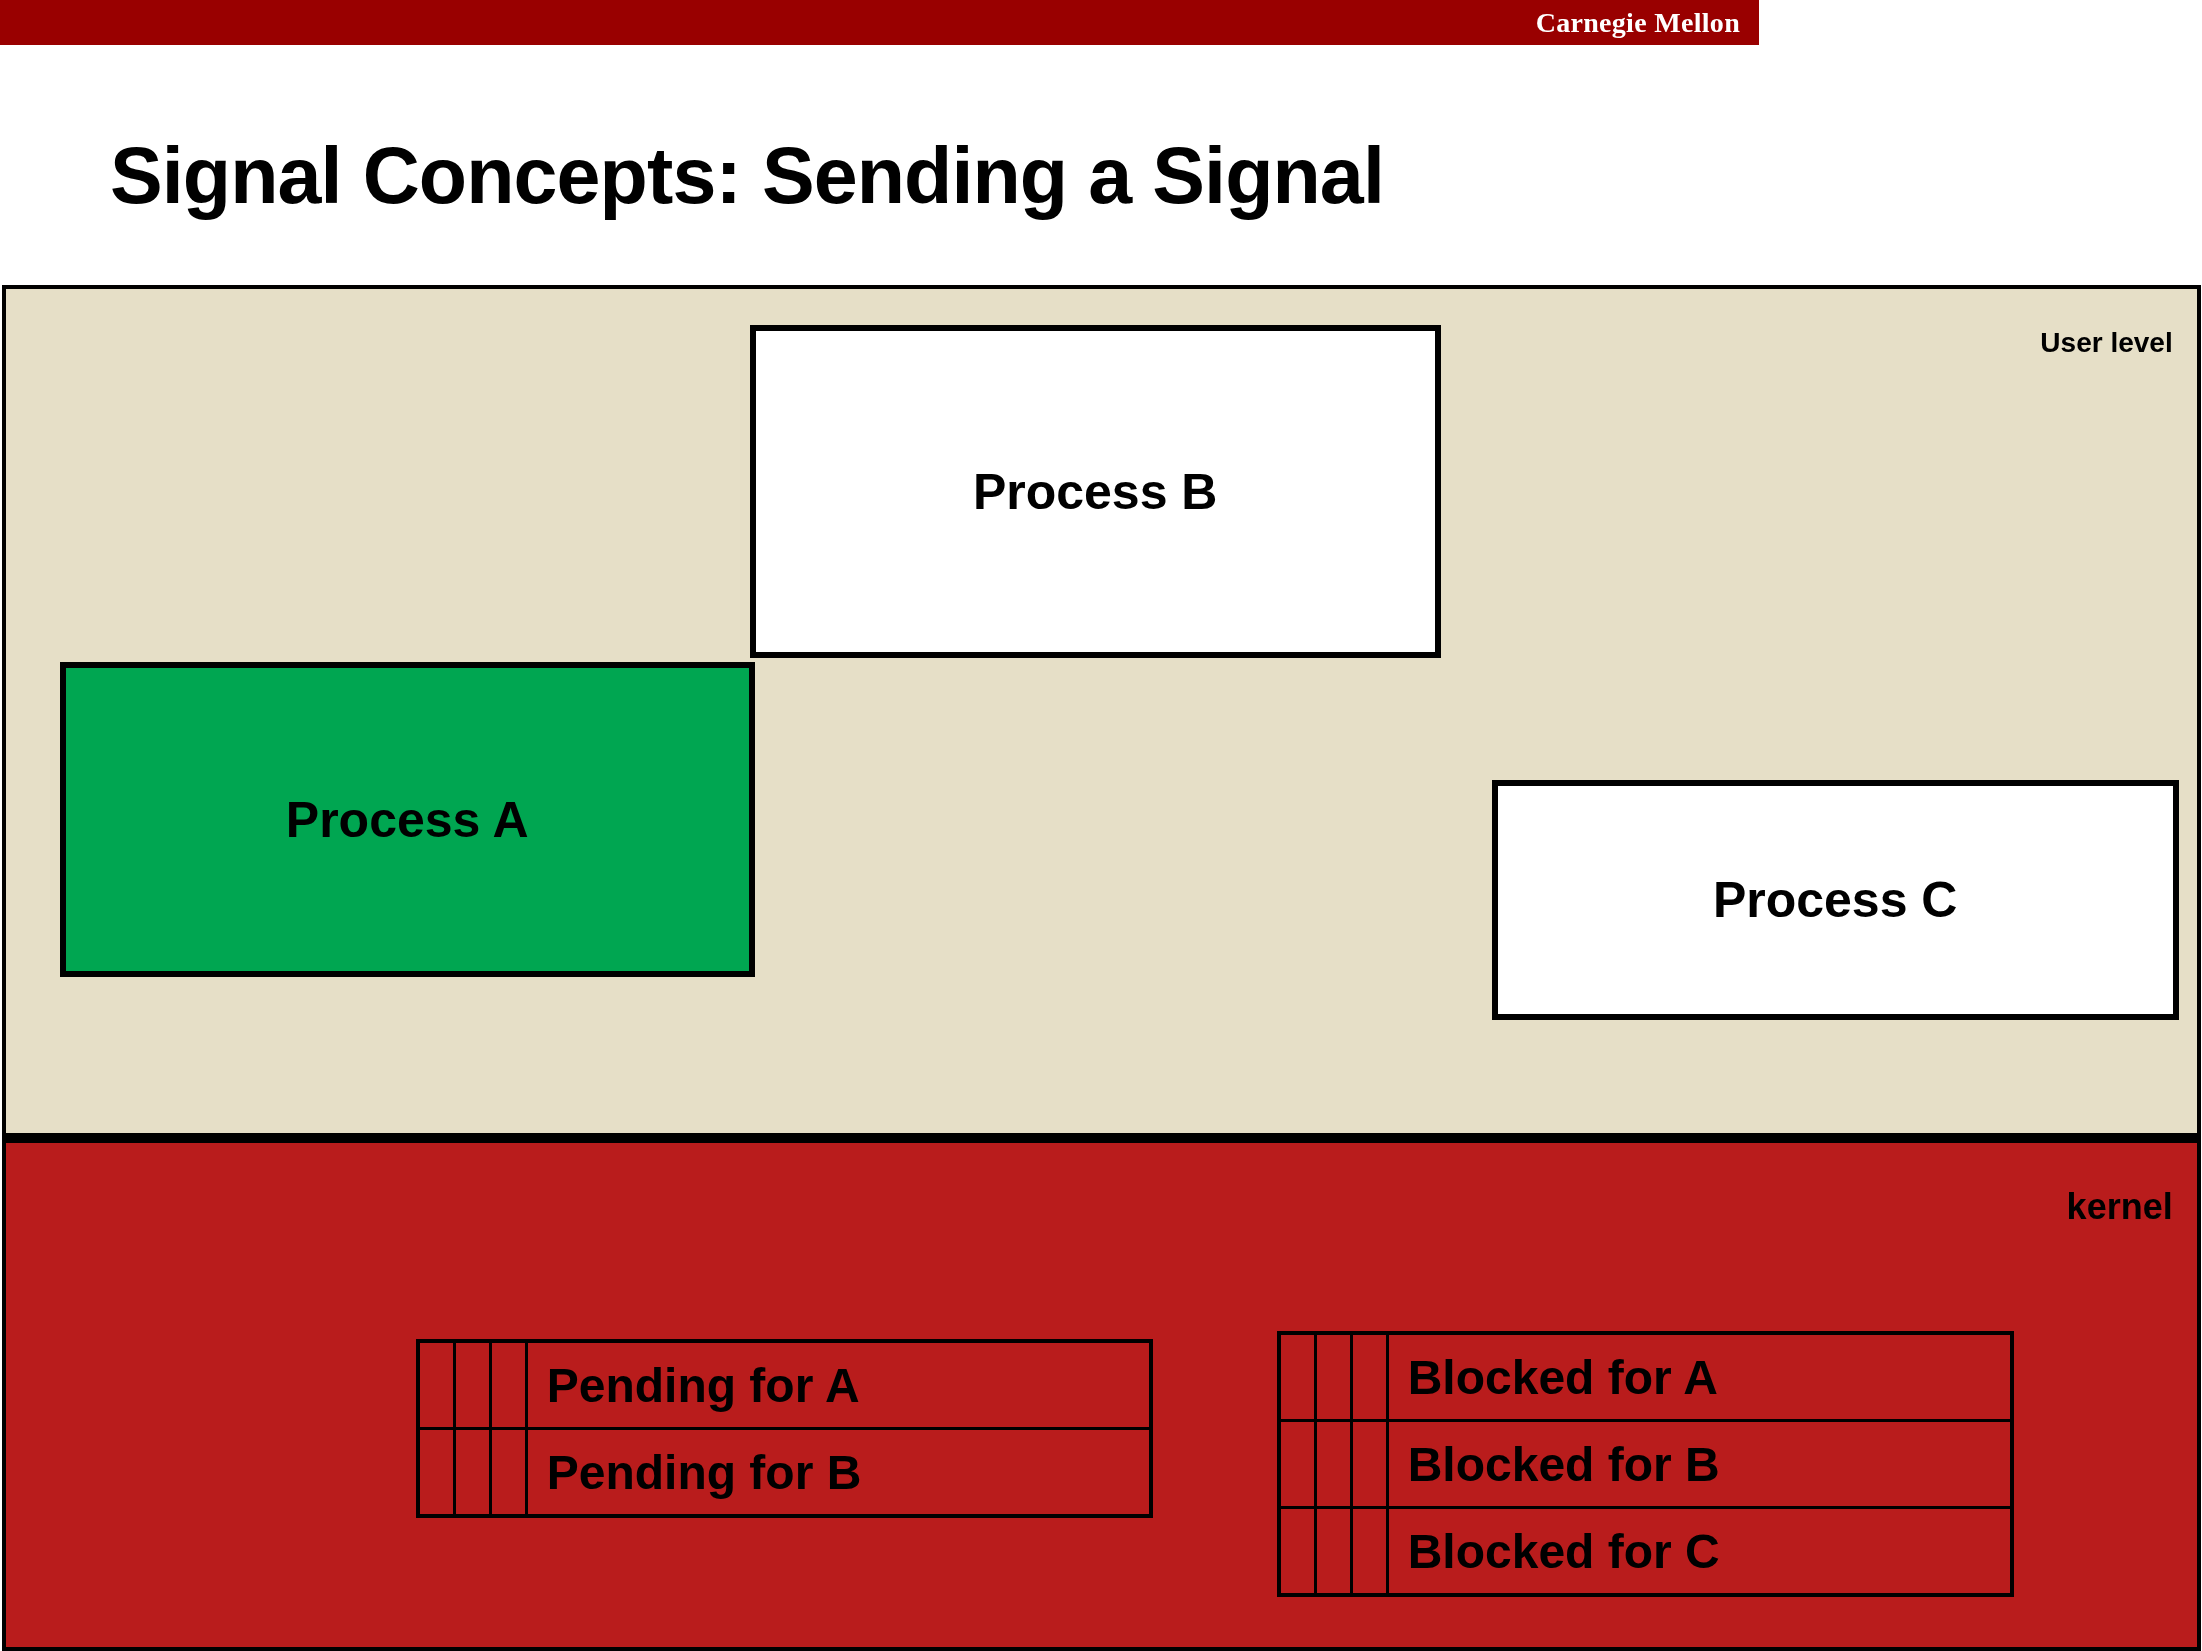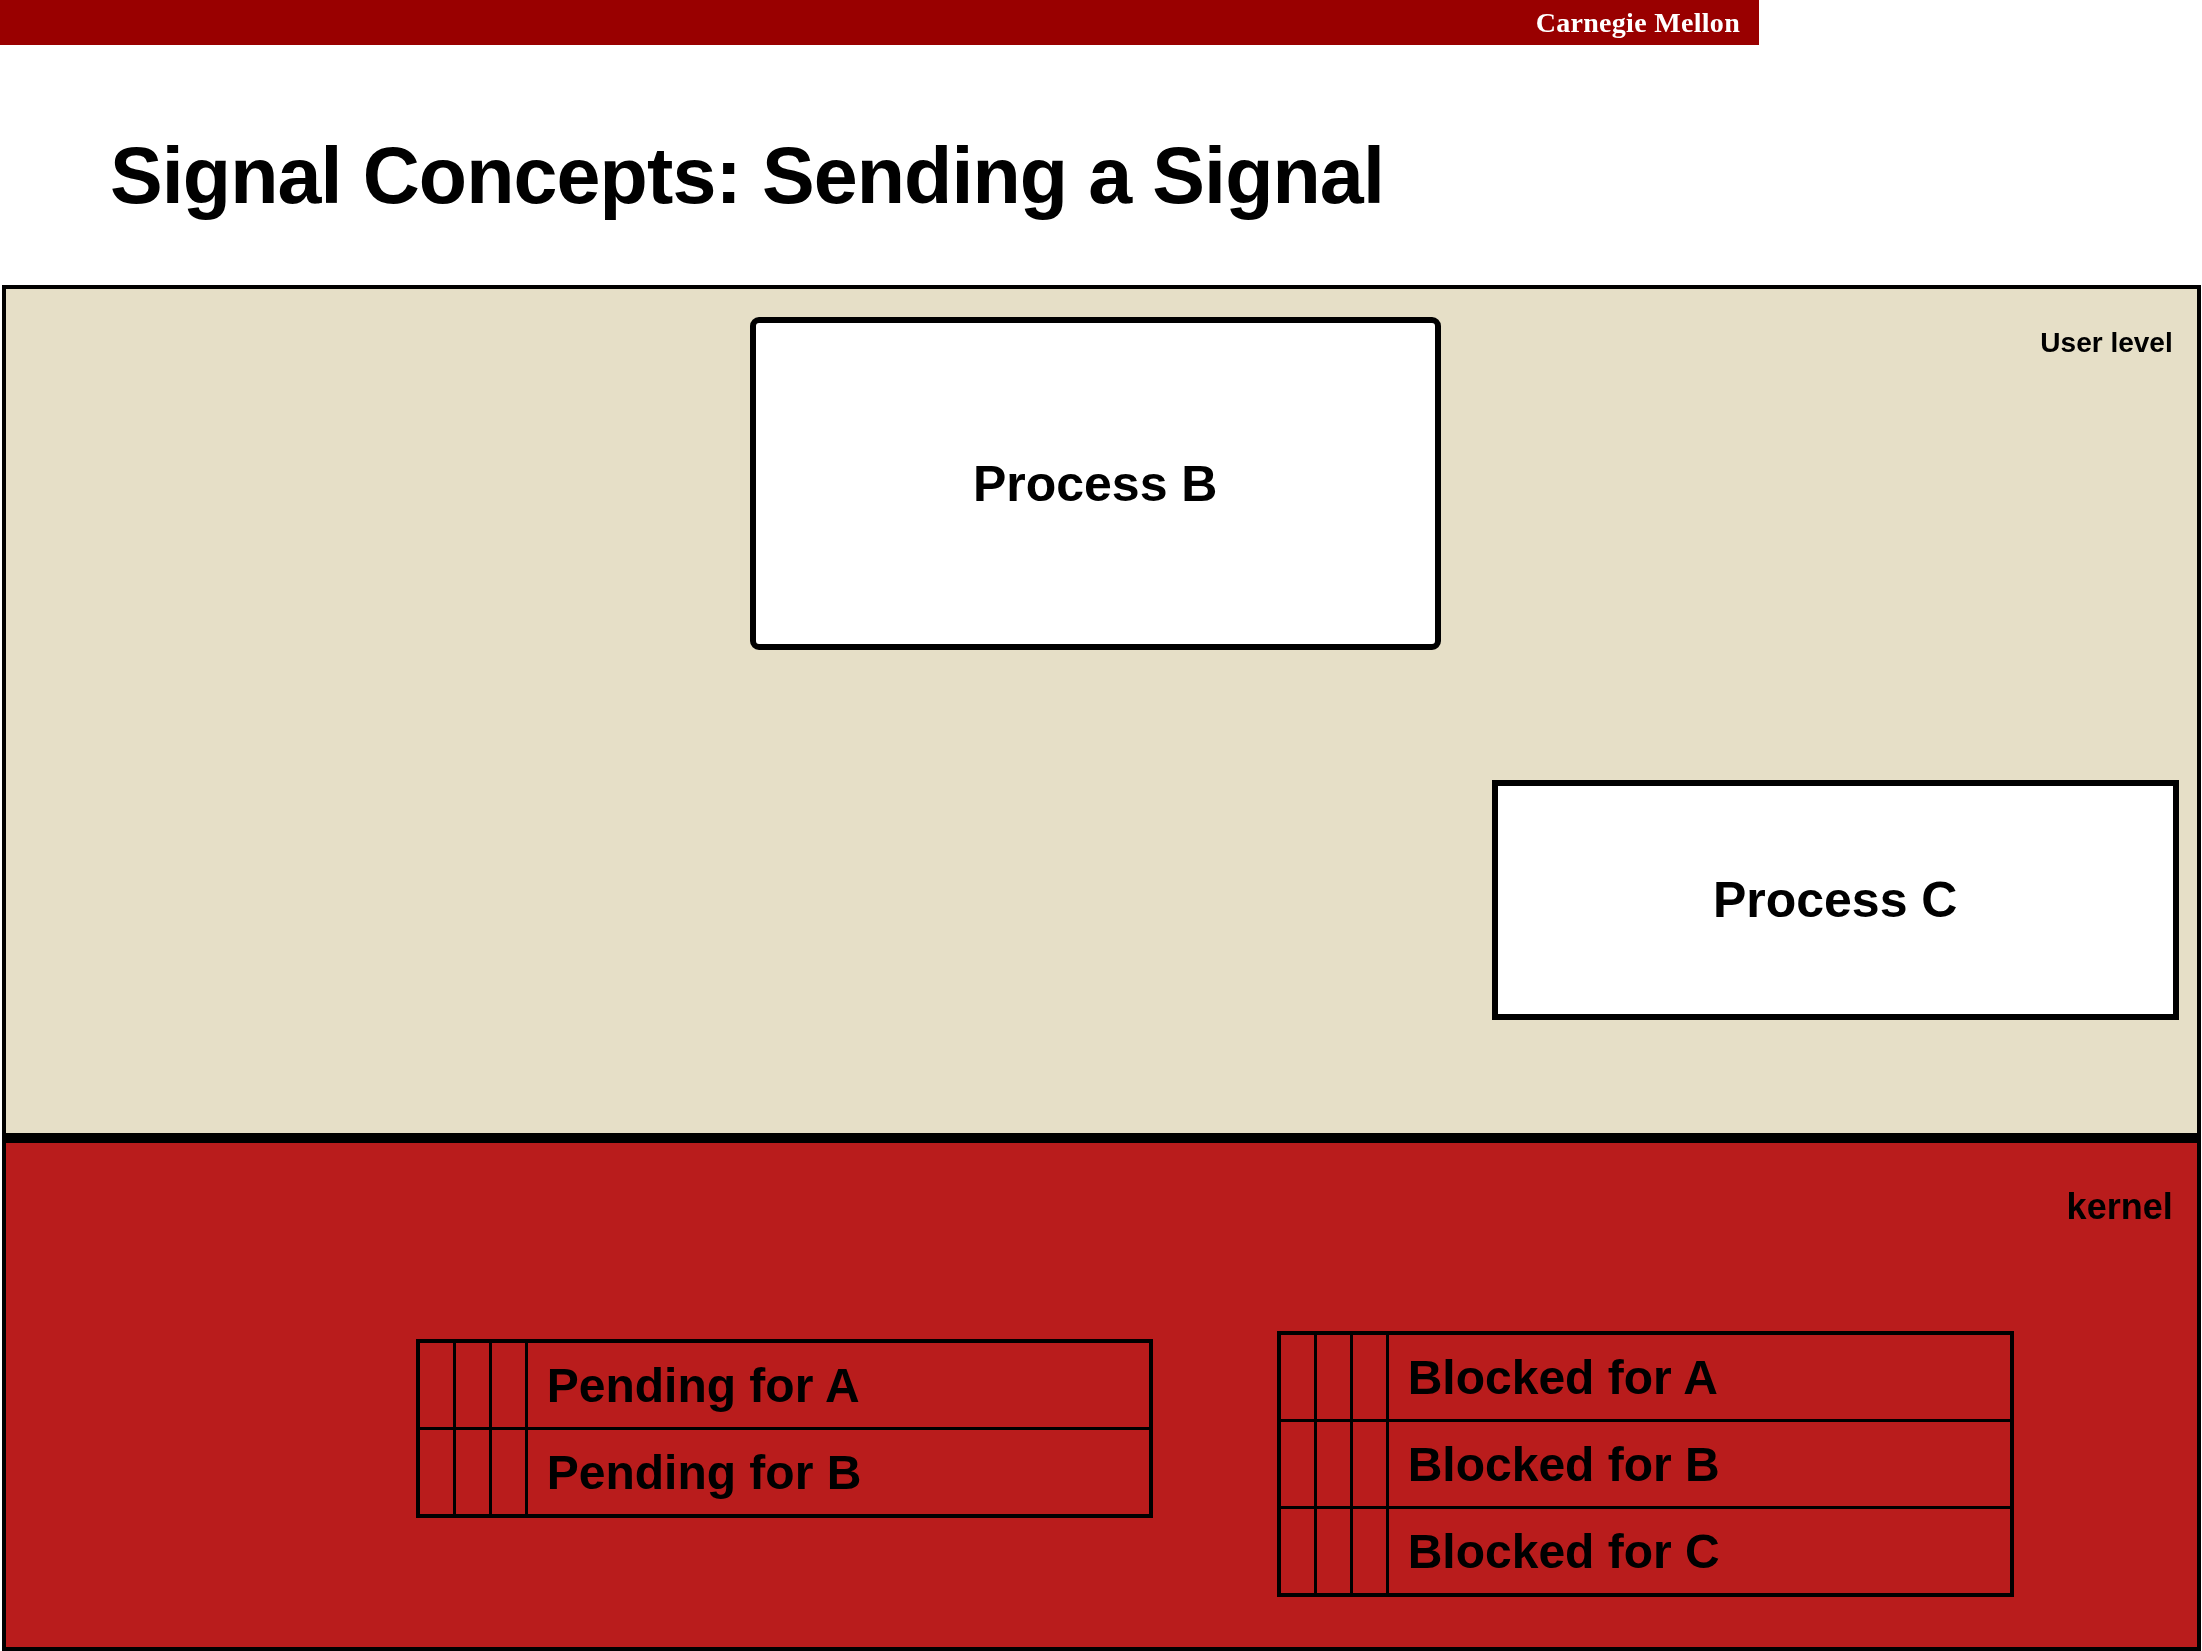--- a/index.html
+++ b/index.html
@@ -111,25 +111,24 @@
   }
   #process-a-box {
     left: 54px;
     top: 373px;
     width: 695px;
     height: 315px;
     background: #00A651;
   }
   #process-b-box {
     left: 744px;
-    top: 28px;
+    top: 36px;
     width: 691px;
     height: 333px;
     background: #ffffff;
-    border-radius: 9px;
   }
   #process-c-box {
     left: 1486px;
     top: 491px;
     width: 687px;
     height: 240px;
     background: #ffffff;
   }
 
   
@@ -177,20 +176,23 @@
 <div id="slide-title">Signal Concepts: Sending a Signal</div>
 
 <div id="user-region">
 
   <div id="user-level-label">User level</div>
 
   <div id="process-b-box" class="process-box">
     <span class="process-label">Process B</span>
   </div>
 
+  <div id="process-a-box" class="process-box">
+    <span class="process-label">Process A</span>
+  </div>
 
   <div id="process-c-box" class="process-box">
     <span class="process-label">Process C</span>
   </div>
 
 </div>
 
 <div id="kernel-region">
 
   <div id="kernel-label">kernel</div>

